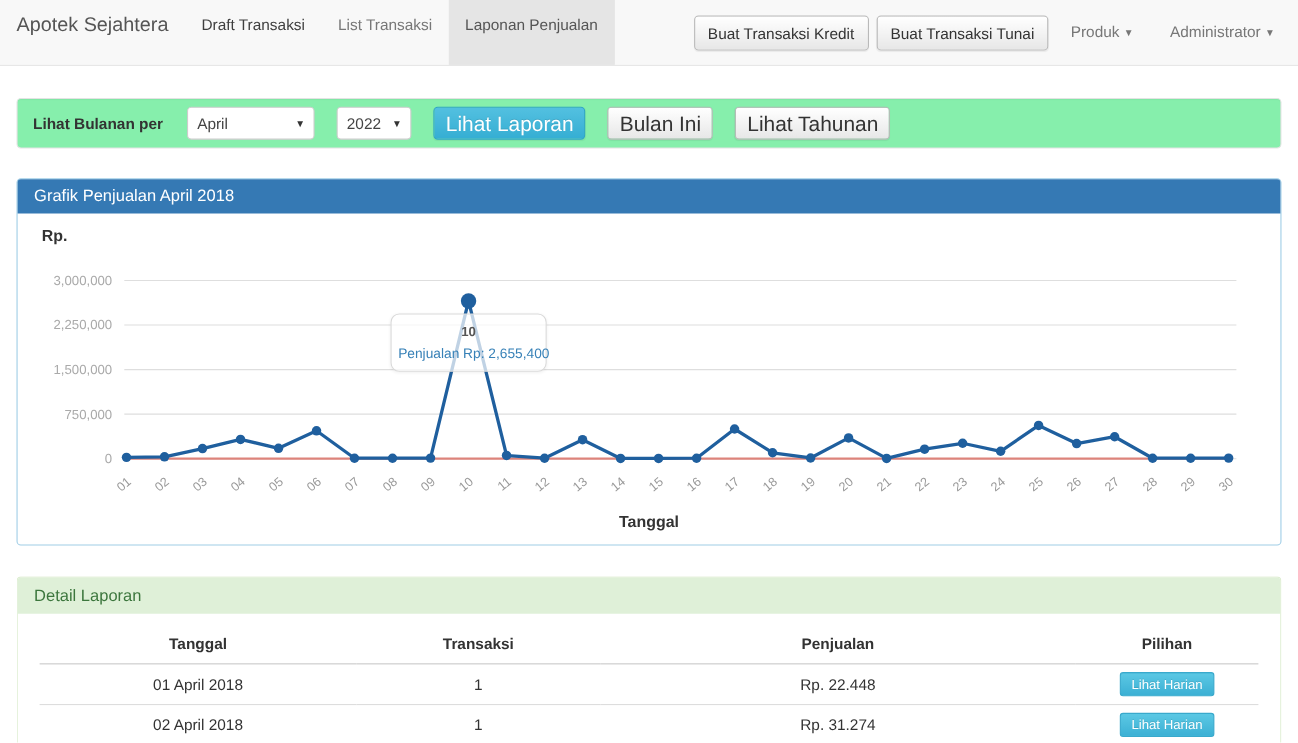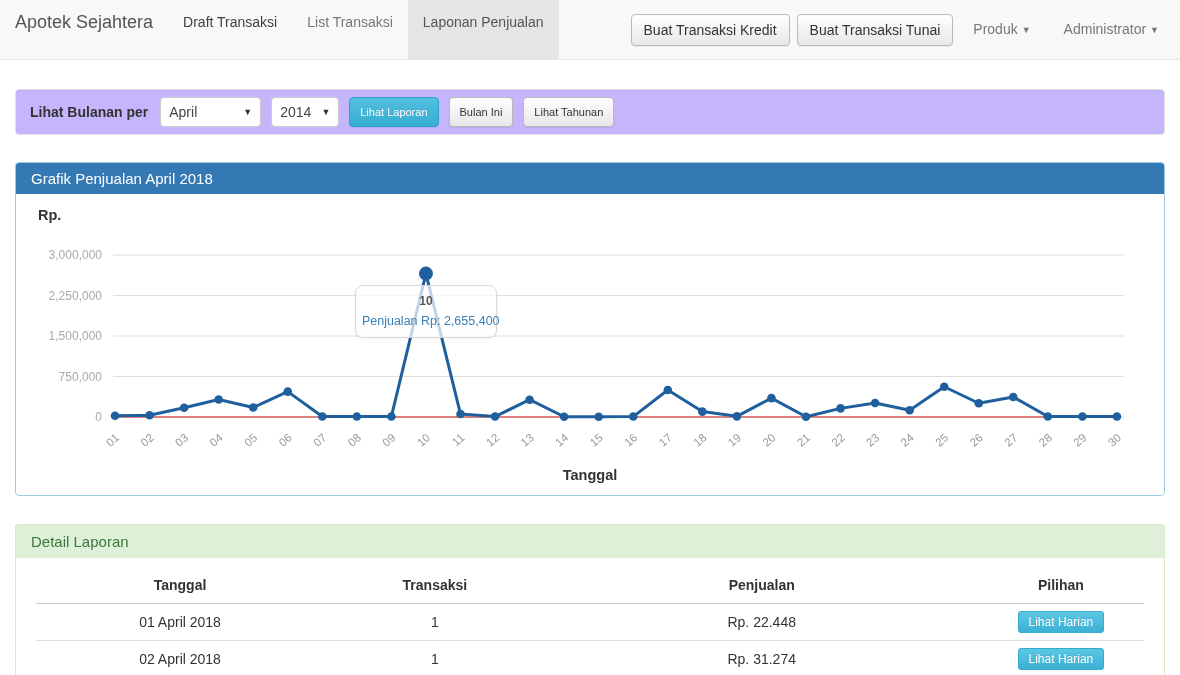--- a/index.html
+++ b/index.html
@@ -67,47 +67,47 @@
     display: inline-block;
     font-size: 9px;
     color: #777;
     margin-left: 4px;
     vertical-align: 1px;
   }
 
   
   .well {
     margin: 29px 15px 0;
-    background: #c4b5fd;
+    background: #86efac;
     border: 1px solid #e3e3e3;
     border-radius: 4px;
     box-shadow: inset 0 1px 1px rgba(0,0,0,0.04);
     padding: 7px 14px;
     height: 46px;
     display: flex;
     align-items: center;
-    gap: 10px;
+    gap: 20px;
   }
   .well-label { font-weight: bold; color: #333; margin-right: 2px; white-space: nowrap; }
   .fselect {
     background: #fff;
     border: 1px solid #ccc;
     border-radius: 4px;
     height: 30px;
     display: flex;
     align-items: center;
     justify-content: space-between;
     padding: 0 8px;
     color: #444;
     cursor: pointer;
   }
   .fselect .scaret { font-size: 9px; color: #333; margin-left: 10px; }
-  .fselect.month { width: 101px; }
+  .fselect.month { width: 116px; }
   .fselect.year  { width: 68px; }
-  .btn-sm { padding: 5px 10px; font-size: 11px; height: 30px; }
+  .btn-sm { padding: 5px 10px; font-size: 19px; height: 30px; }
   .btn-info {
     background: linear-gradient(#53c0e0, #35aed3);
     border-color: #2fa3c7;
     color: #fff;
     text-shadow: 0 -1px 0 rgba(0,0,0,0.1);
   }
 
   
   .panel-chart {
     margin: 27px 15px 0;
@@ -202,21 +202,21 @@
   </div>
 </div>
 
 <div class="well">
   <span class="well-label">Lihat Bulanan per</span>
   <div class="fselect month">
     <span>April</span>
     <span class="scaret">▼</span>
   </div>
   <div class="fselect year">
-    <span>2014</span>
+    <span>2022</span>
     <span class="scaret">▼</span>
   </div>
   <button class="btn btn-sm btn-info">Lihat Laporan</button>
   <button class="btn btn-sm">Bulan Ini</button>
   <button class="btn btn-sm">Lihat Tahunan</button>
 </div>
 
 <div class="panel-chart">
   <div class="panel-chart-heading">Grafik Penjualan April 2018</div>
   <div class="panel-chart-body">

